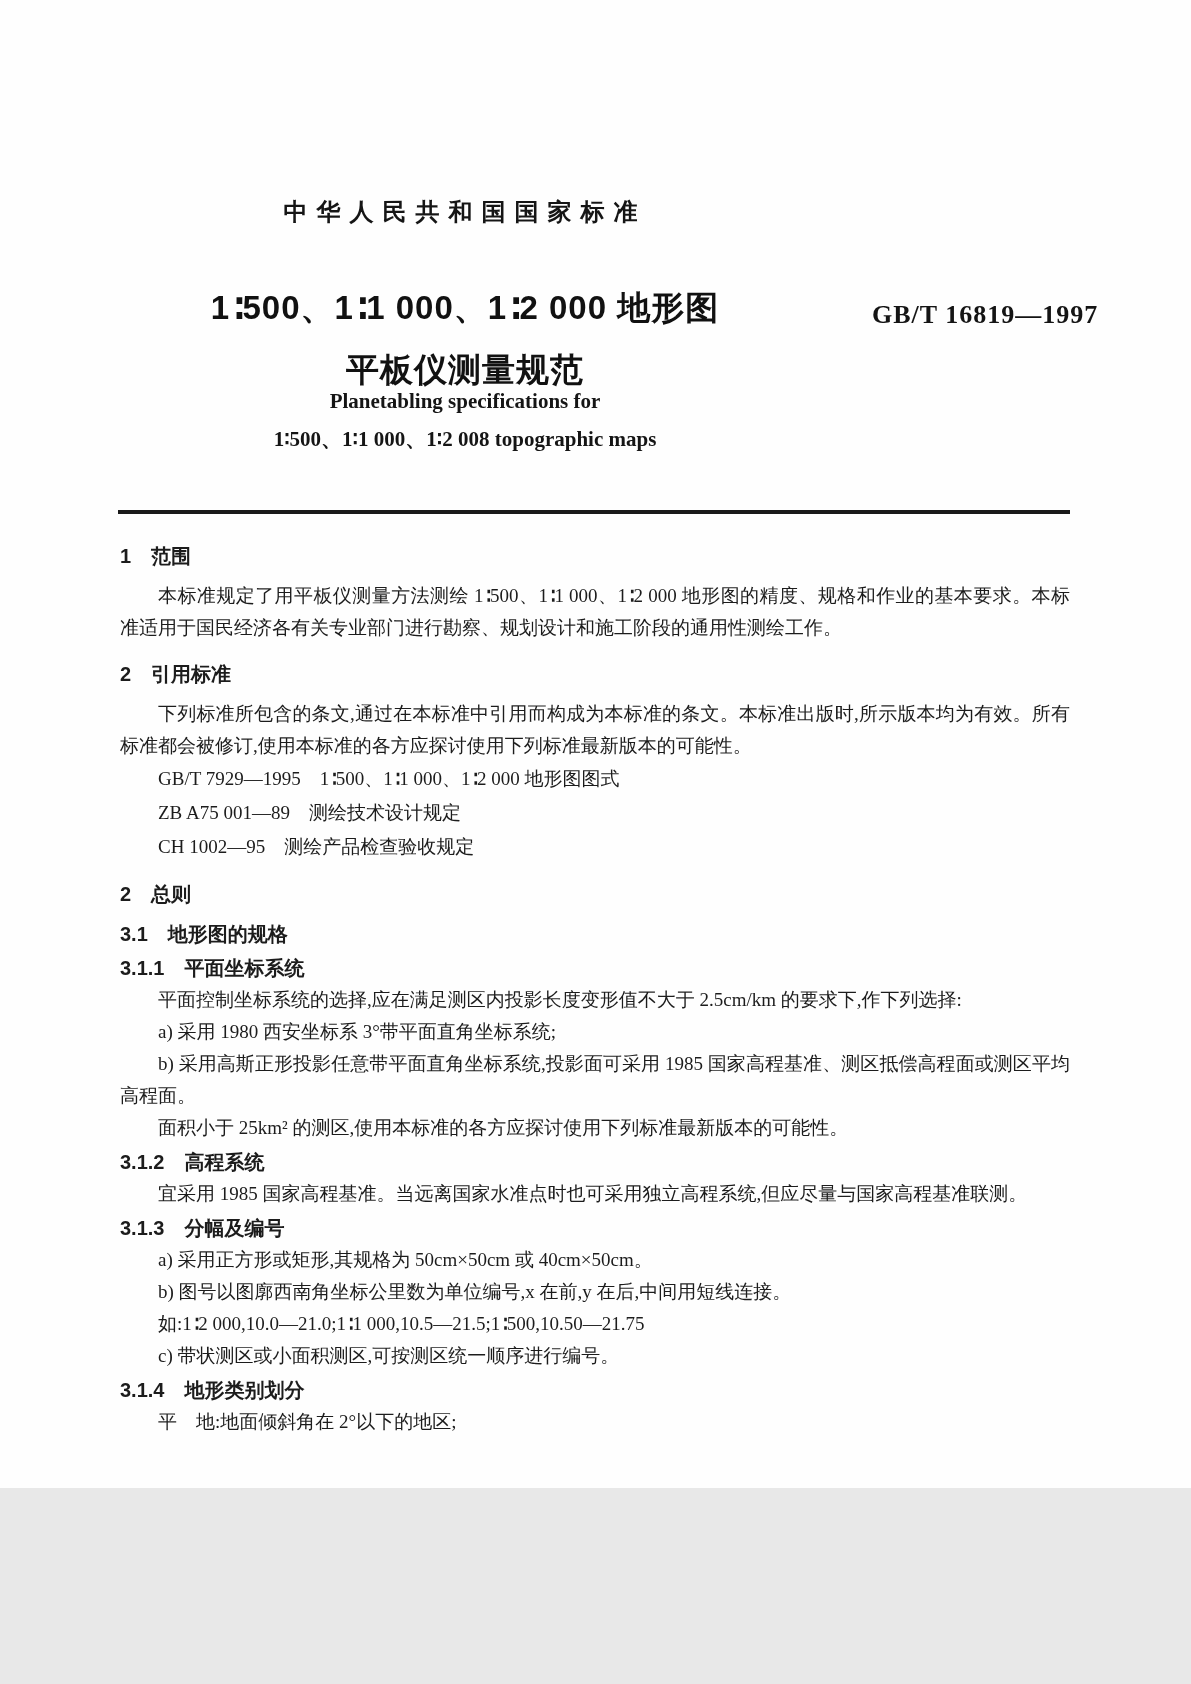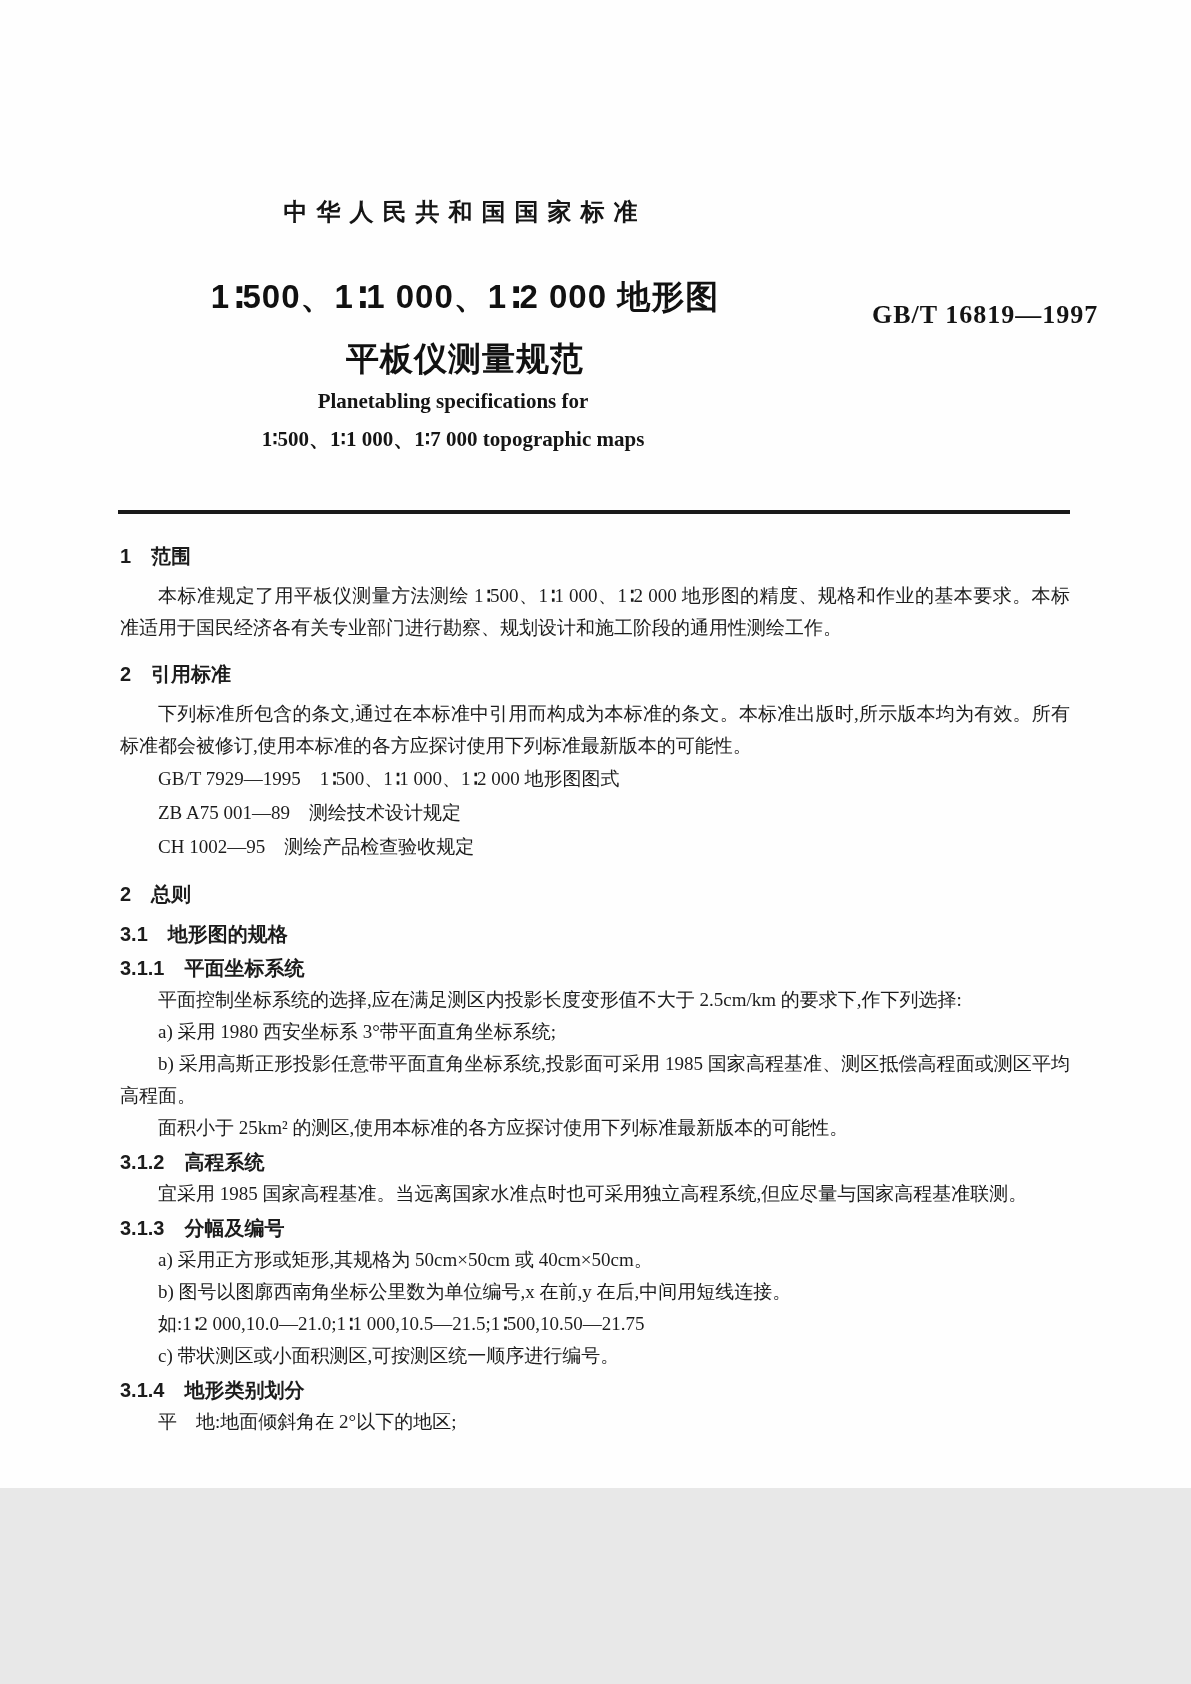--- a/index.html
+++ b/index.html
@@ -21,42 +21,42 @@
     top: 196px; left: 120px; width: 690px;
     text-align: center;
     font-family: "Liberation Sans", sans-serif;
     font-weight: 700;
     font-size: 24px;
     letter-spacing: 9px;
     color: #151515;
   }
   .title-zh {
     position: absolute;
-    top: 266px; left: 120px; width: 690px;
+    top: 277px; left: 120px; width: 690px;
     text-align: center;
     font-family: "Liberation Sans", sans-serif;
     font-weight: 700;
     font-size: 33px;
     line-height: 62px;
     letter-spacing: 1px;
     color: #111;
   }
   .std-number {
     position: absolute;
     top: 300px; left: 872px;
     font-family: "Liberation Serif", serif;
     font-weight: 600;
     font-size: 26px;
     letter-spacing: 1px;
     color: #141414;
     white-space: nowrap;
   }
   .title-en {
     position: absolute;
-    top: 382px; left: 108px; width: 690px;
+    top: 382px; left: 120px; width: 690px;
     text-align: center;
     font-family: "Liberation Serif", serif;
     font-weight: 700;
     font-size: 21px;
     line-height: 38px;
     color: #151515;
   }
   .rule-thick {
     position: absolute;
     top: 510px; left: 118px;
@@ -140,21 +140,21 @@
 
     <div class="title-zh">
       <div>1∶500、1∶1 000、1∶2 000 地形图</div>
       <div>平板仪测量规范</div>
     </div>
 
     <div class="std-number">GB/T 16819—1997</div>
 
     <div class="title-en">
       <div>Planetabling specifications for</div>
-      <div>1∶500、1∶1 000、1∶7 000 topographic maps</div>
+      <div>1∶500、1∶1 000、1∶2 008 topographic maps</div>
     </div>
 
     <div class="rule-thick"></div>
   </header>
 
   <main class="doc-body">
 
     <h2 class="sec first">1　范围</h2>
     <p class="para">本标准规定了用平板仪测量方法测绘 1∶500、1∶1 000、1∶2 000 地形图的精度、规格和作业的基本要求。本标准适用于国民经济各有关专业部门进行勘察、规划设计和施工阶段的通用性测绘工作。</p>
 

